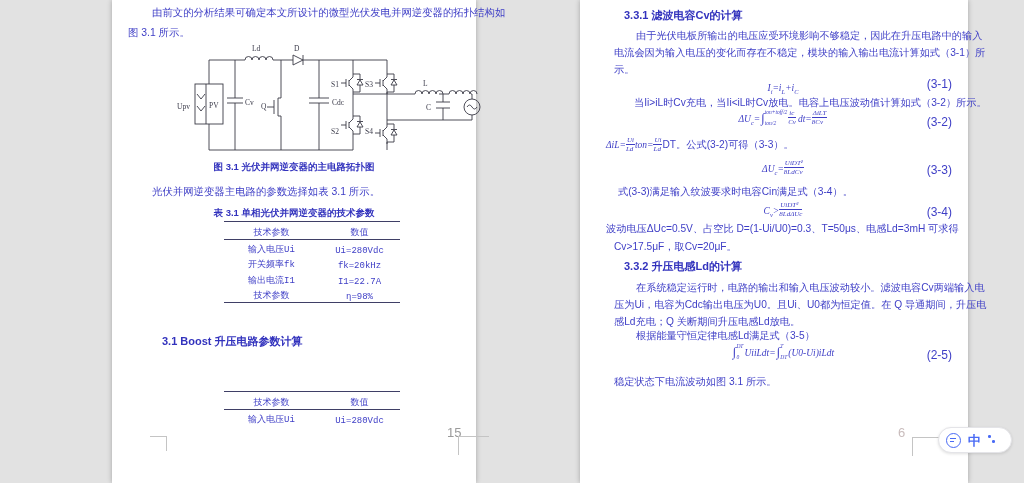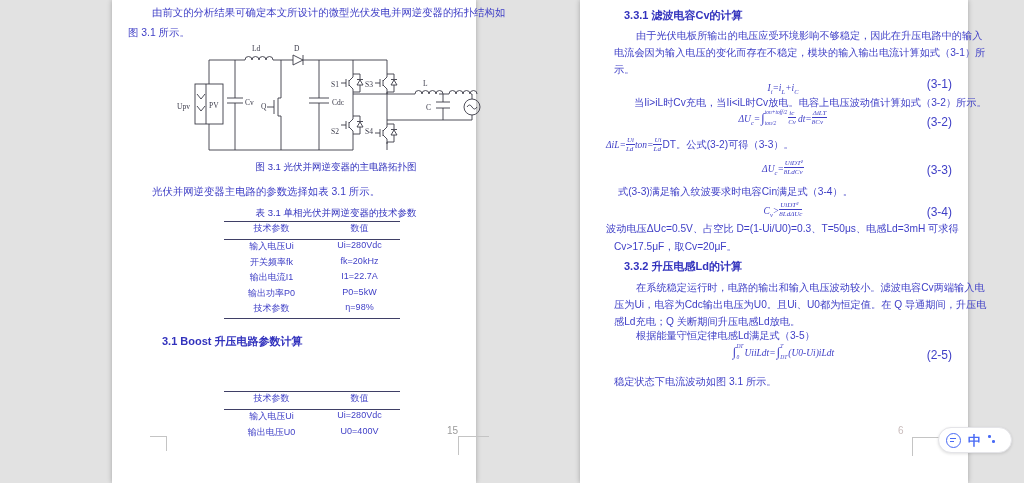--- a/index.html
+++ b/index.html
@@ -5,44 +5,44 @@
   html,body{margin:0;padding:0;}
   body{
     width:1024px;height:483px;background:#e2e2e2;overflow:hidden;position:relative;
     font-family:"Liberation Sans",sans-serif;
   }
   .page{position:absolute;top:0;background:#ffffff;box-shadow:0 0 5px rgba(0,0,0,.28);height:483px;}
   #page-left{left:112px;width:364px;}
   #page-right{left:544px;width:388px;margin-left:36px;}
   .t{position:absolute;color:#3e3ec6;font-size:10.4px;white-space:nowrap;line-height:14px;}
   .rt{font-size:10.2px;}
-  .cap{position:absolute;left:0;width:100%;text-align:center;color:#3232bd;font-weight:normal;font-size:9.5px;white-space:nowrap;padding-left:42px;}
+  .cap{position:absolute;left:0;width:100%;text-align:center;color:#3232bd;font-weight:bold;font-size:9.5px;white-space:nowrap;}
   .hd{position:absolute;color:#3232bd;font-weight:bold;font-size:11px;white-space:nowrap;}
   
   .dtable{position:absolute;color:#3e3ec6;font-size:9px;}
-  .dtable .trow{display:flex;align-items:flex-start;height:15.5px;}
+  .dtable .trow{display:flex;align-items:flex-end;height:15.5px;font-family:Liberation Mono, monospace;}
   .dtable .thead{border-top:1.5px solid #3f3f66;border-bottom:1px solid #3f3f66;height:17px;}
   .dtable .tlast{border-bottom:1.5px solid #3f3f66;}
   .dtable .c1{width:95px;text-align:center;}
   .dtable .c2{width:81px;text-align:center;}
   
   .eq{position:absolute;left:34px;width:338px;text-align:center;color:#3e3ec6;}
   .eqt{font-family:"Liberation Serif",serif;font-style:italic;font-size:9.5px;}
   .eq .eq-num{position:absolute;right:0;font-size:12px;font-style:normal;font-family:"Liberation Sans",sans-serif;}
   .fr{display:inline-block;vertical-align:middle;text-align:left;font-size:7px;line-height:1.15;font-family:"Liberation Serif",serif;font-style:italic;}
   .fr .n{display:block;border-bottom:0.7px solid currentColor;padding:0 1px;}
   .fr .d{display:block;}
   .ilims{display:inline-flex;align-items:center;margin:0 1px;}
   .isym{font-size:13px;font-style:normal;}
   .istack{display:inline-flex;flex-direction:column;justify-content:space-between;height:17px;font-size:5.5px;line-height:1;text-align:left;}
   sub{font-size:6.5px;}
   .inline-f{position:absolute;display:flex;align-items:center;color:#3e3ec6;white-space:nowrap;}
   .inline-f .zh{font-size:10.2px;font-family:"Liberation Sans",sans-serif;font-style:normal;}
   
-  .pnum{position:absolute;font-size:10px;color:#9a9a9a;}
+  .pnum{position:absolute;font-size:13px;color:#9a9a9a;}
   .pnum-faint{color:#c9bcbc;}
   .cropTL{position:absolute;border-top:1px solid #c4c4c4;border-left:1px solid #c4c4c4;}
   .cropTR{position:absolute;border-top:1px solid #c4c4c4;border-right:1px solid #c4c4c4;}
   
   .fig{position:absolute;}
   .fig svg{display:block;}
   .cw{stroke:#3a3a46;stroke-width:0.9;fill:none;}
   .clabel{font-family:"Liberation Serif",serif;font-size:7.5px;fill:#3b3b4a;font-style:normal;}
   
   .float-widget{
@@ -139,44 +139,36 @@
         <span class="c2">Ui=280Vdc</span>
       </div>
     <div class="trow">
         <span class="c1">开关频率fk</span>
         <span class="c2">fk=20kHz</span>
       </div>
     <div class="trow">
         <span class="c1">输出电流I1</span>
         <span class="c2">I1=22.7A</span>
       </div>
-    <div class="trow">
-        <span class="c1">输出功率P0</span>
-        <span class="c2">P0=5kW</span>
-      </div>
     <div class="trow tlast">
         <span class="c1">技术参数</span>
         <span class="c2">η=98%</span>
       </div>
   </div>
 
   <div class="hd" style="left:50px;top:334px">3.1  Boost 升压电路参数计算</div>
 
   <div class="dtable" style="left:112px;top:391px">
     <div class="trow thead">
       <span class="c1">技术参数</span>
       <span class="c2">数值</span>
     </div>
     <div class="trow">
         <span class="c1">输入电压Ui</span>
         <span class="c2">Ui=280Vdc</span>
-      </div>
-    <div class="trow">
-        <span class="c1">输出电压U0</span>
-        <span class="c2">U0=400V</span>
       </div>
   </div>
 
   <span class="pnum" style="left:335px;top:425px">15</span>
   <div class="cropTR" style="left:38px;top:436px;width:16px;height:14px"></div>
   <div class="cropTL" style="left:346px;top:436px;width:30px;height:18px"></div>
 </div>
 
 <div class="page" id="page-right">
   <div class="hd" style="left:44px;top:8px">3.3.1  滤波电容Cv的计算</div>

